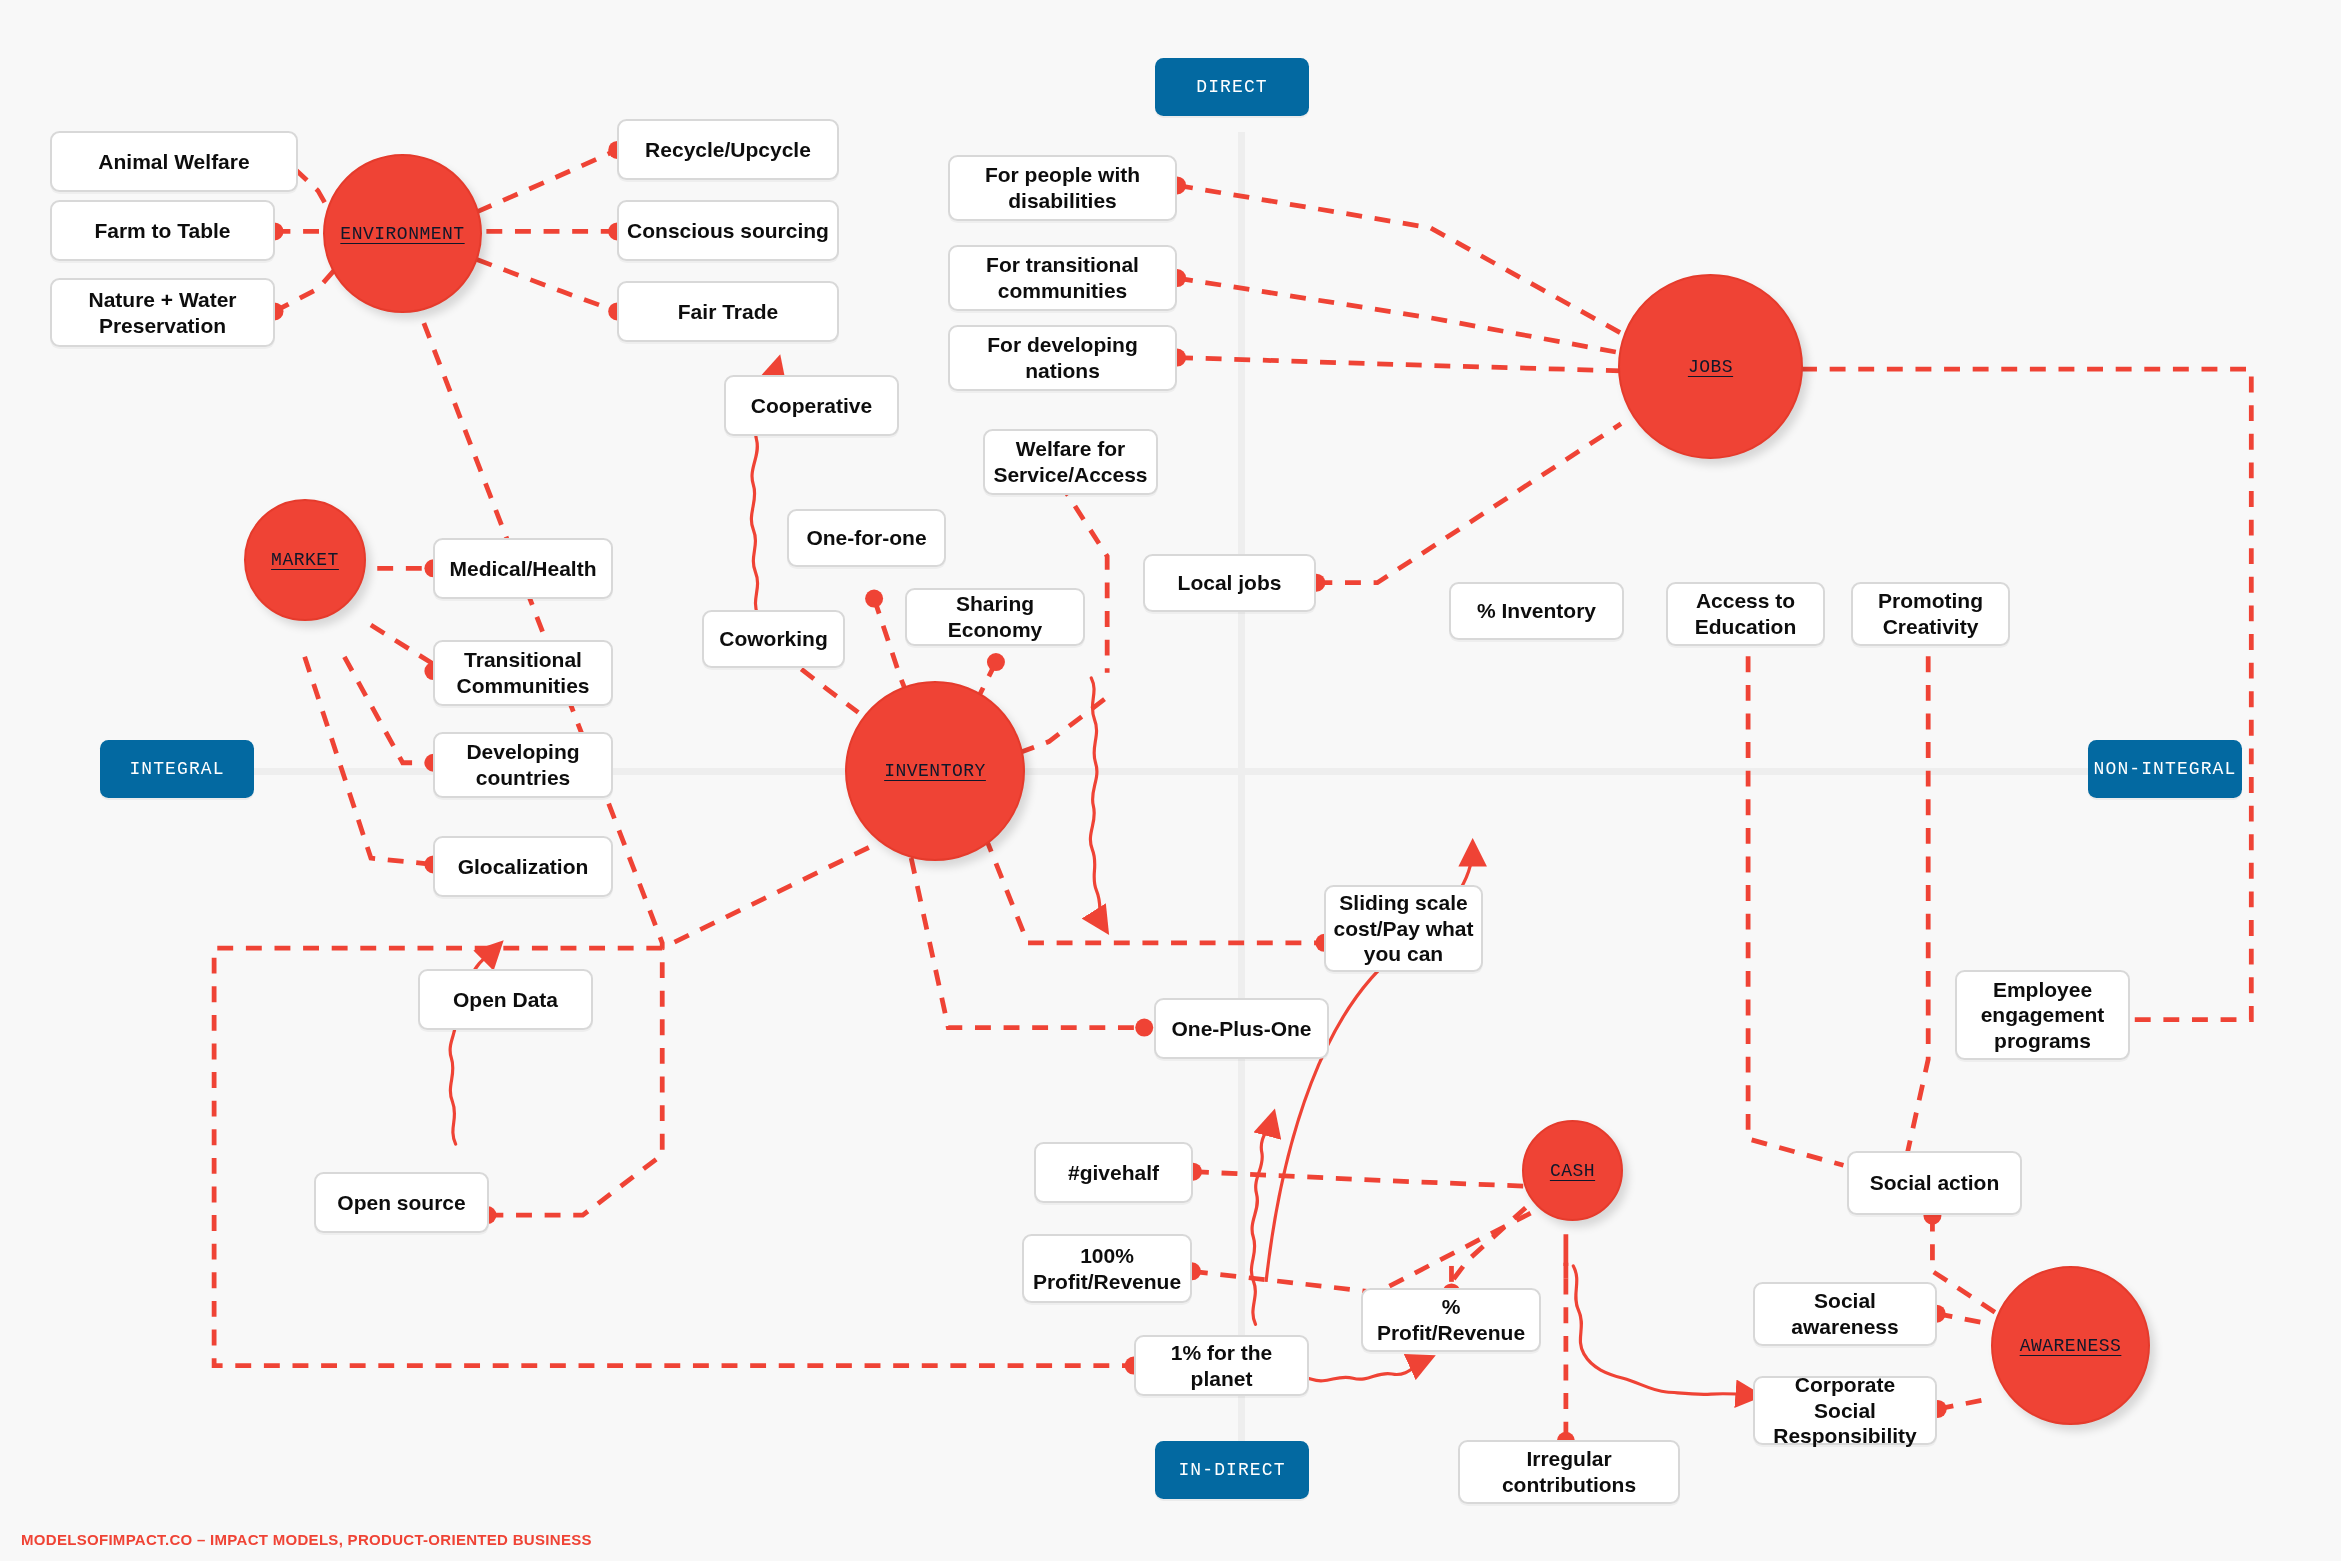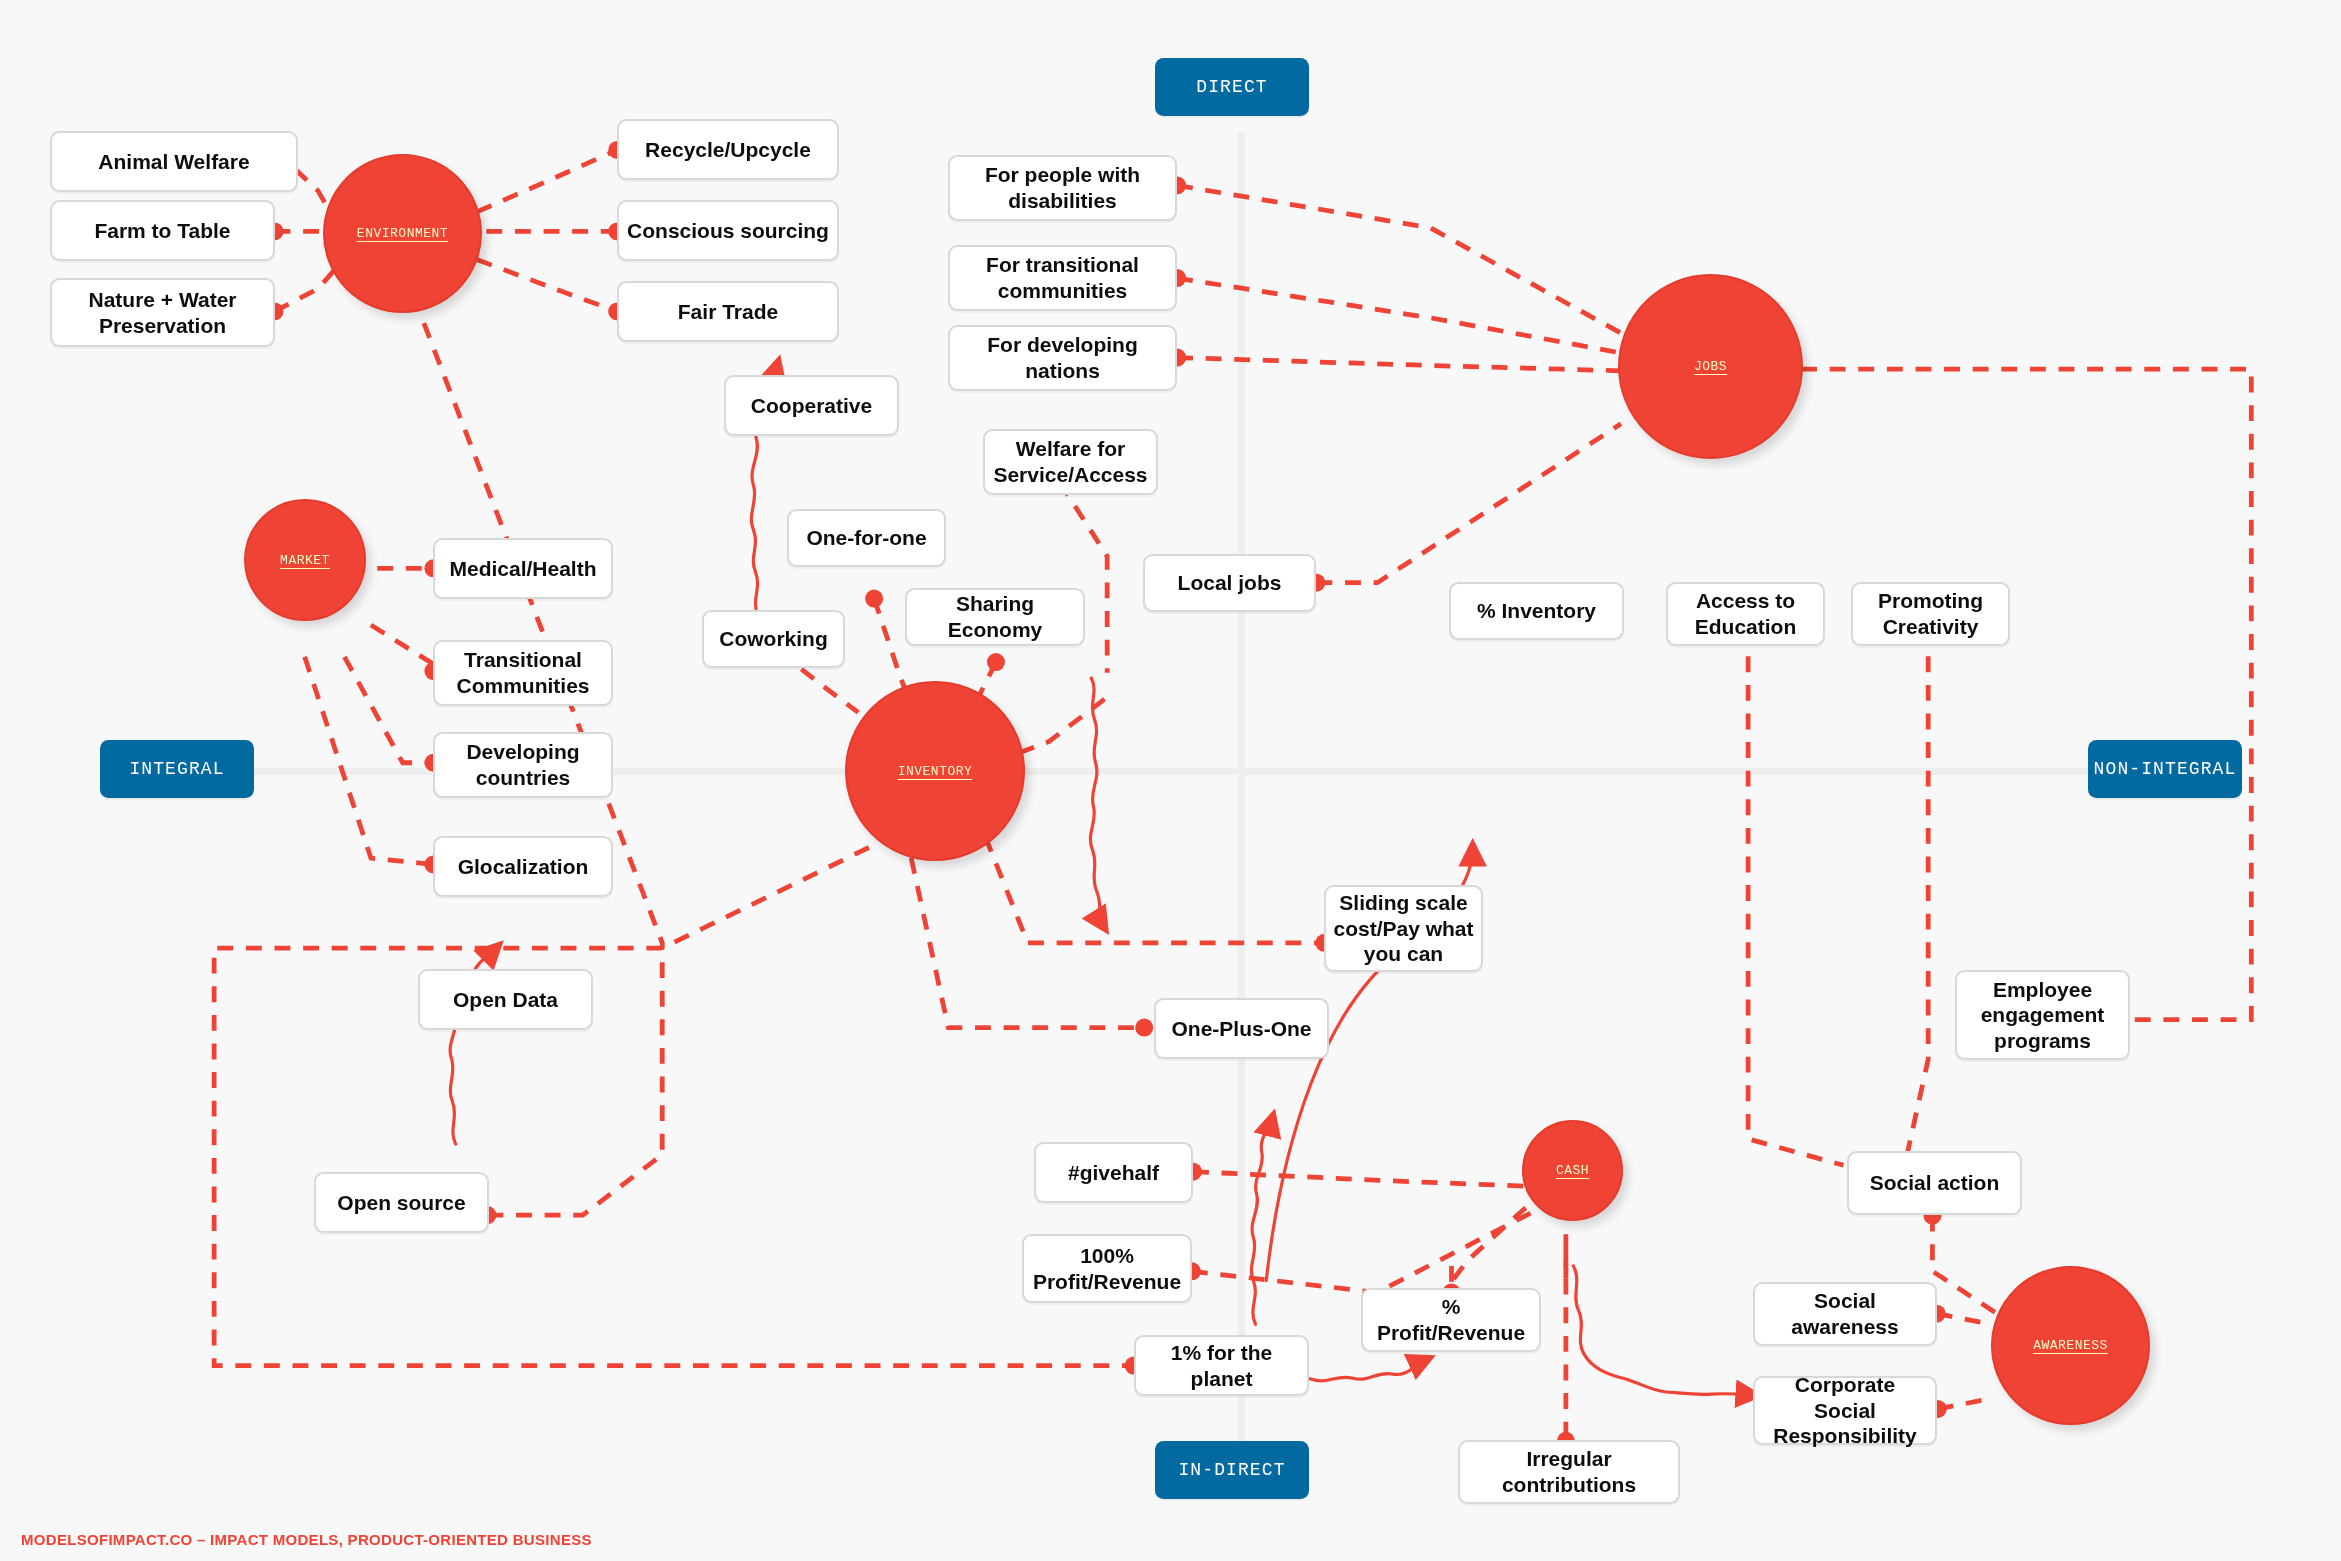--- a/index.html
+++ b/index.html
@@ -8,21 +8,21 @@
   svg.layer{position:absolute;left:0;top:0;width:2342px;height:1561px;pointer-events:none;}
   .node{
     position:absolute;background:#ffffff;border:2.6px solid #d8d8d8;border-radius:9.5px;
     box-sizing:border-box;display:flex;align-items:center;justify-content:center;
     text-align:center;color:#0d0d0d;font-weight:bold;font-size:21px;line-height:1.22;
     padding:3.2px 7.4px;box-shadow:0 2.1px 0 rgba(0,0,0,0.04);
   }
   .hub{
     position:absolute;background:#ef4335;border:2.1px solid #e53b2c;border-radius:50%;
     box-sizing:border-box;display:flex;align-items:center;justify-content:center;
-    color:#fef9c3;font-family:"Liberation Mono", monospace;font-size:13px;
+    color:#0f172a;font-family:"Liberation Mono", monospace;font-size:18px;
     letter-spacing:0.5px;text-decoration:underline;text-underline-offset:3.7px;
     box-shadow:5.3px 6.4px 8.5px rgba(0,0,0,0.13);
   }
   .axislabel{
     position:absolute;background:#0369a1;border-radius:8.5px;color:#ffffff;
     font-family:"Liberation Mono", monospace;font-size:18px;letter-spacing:1.1px;
     display:flex;align-items:center;justify-content:center;box-sizing:border-box;
     box-shadow:0 2.1px 0 rgba(0,0,0,0.05);
   }
   .footer{

